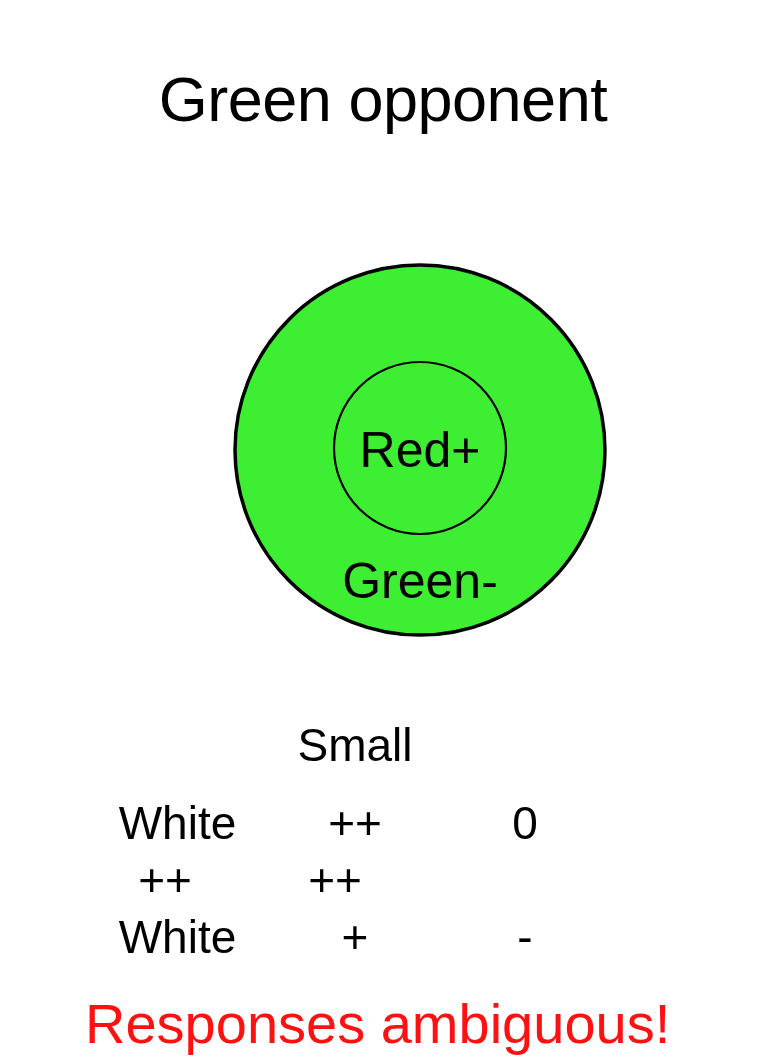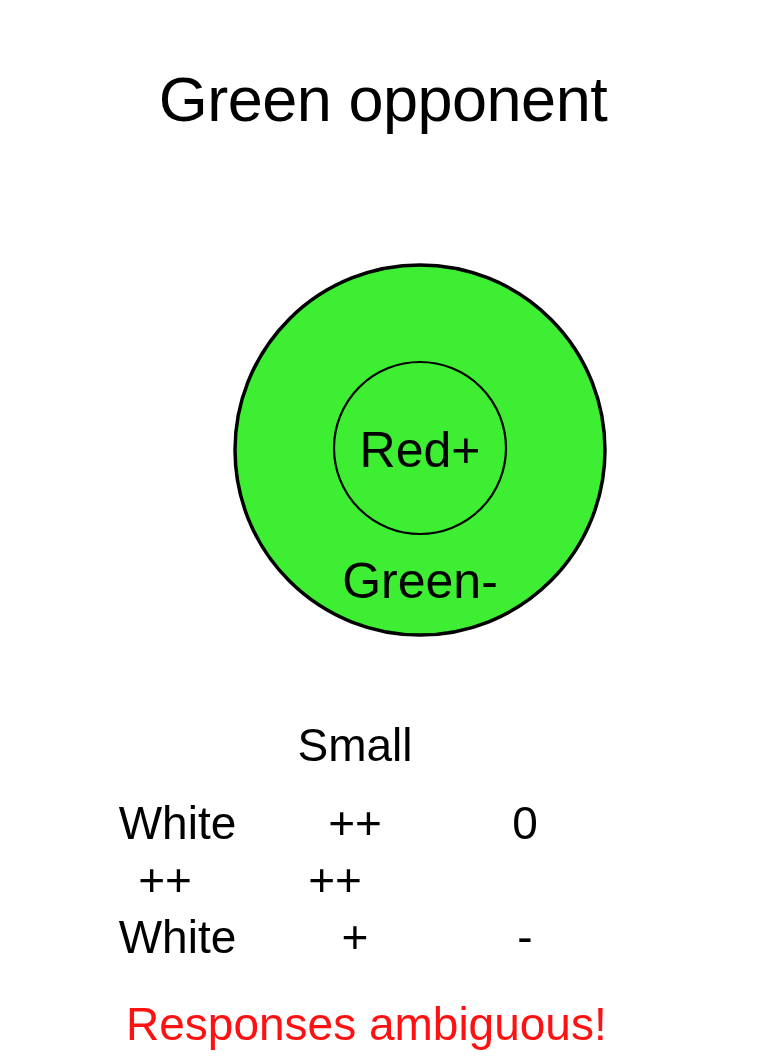--- a/index.html
+++ b/index.html
@@ -95,24 +95,23 @@
     text-align: center;
     white-space: nowrap;
   }
   .rt-spacer-row { height: 16px; }
 
   
   #conclusion {
     position: absolute;
     left: 85px;
     top: 998px;
-    font-size: 46px;
+    font-size: 56px;
     line-height: 52px;
     white-space: nowrap;
-    margin-left: 41px;
   }
 </style>
 </head>
 <body style="background: rgb(255, 255, 255); color: rgb(0, 0, 0);">
 
 <div id="slide-title">
   <span class="title-line">Green opponent</span>
 </div>
 
 <div id="rf-diagram">

